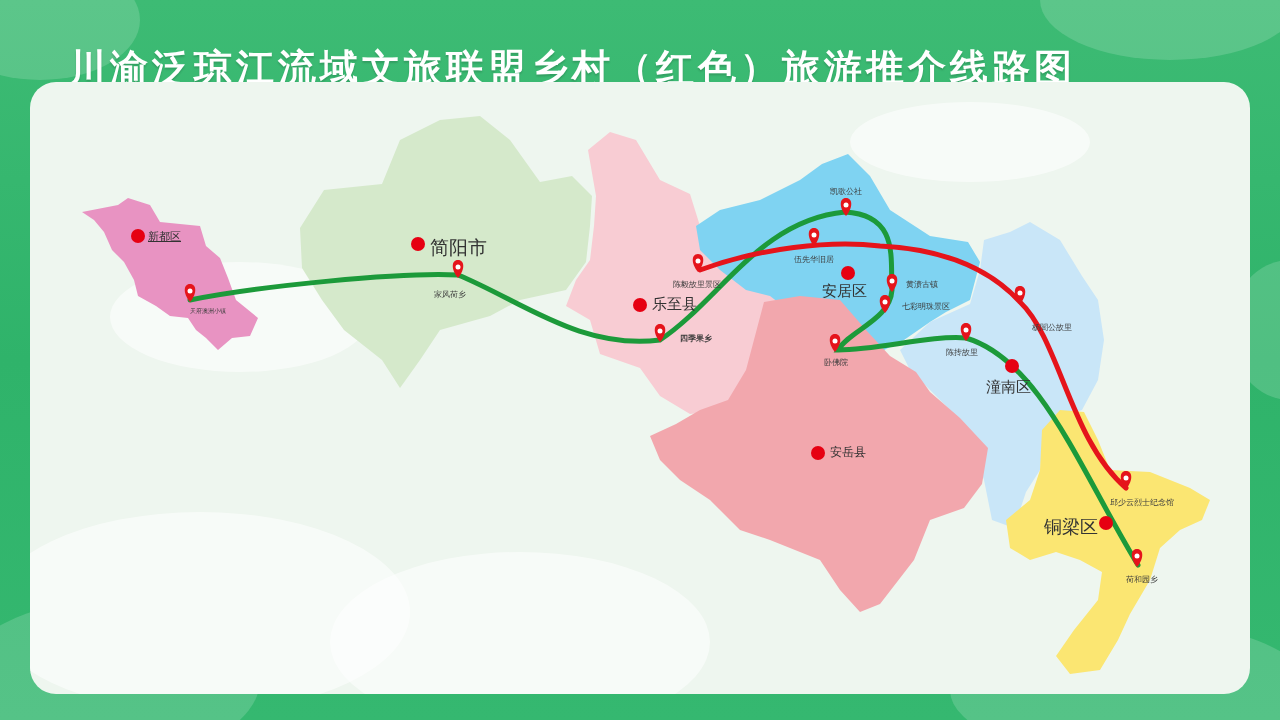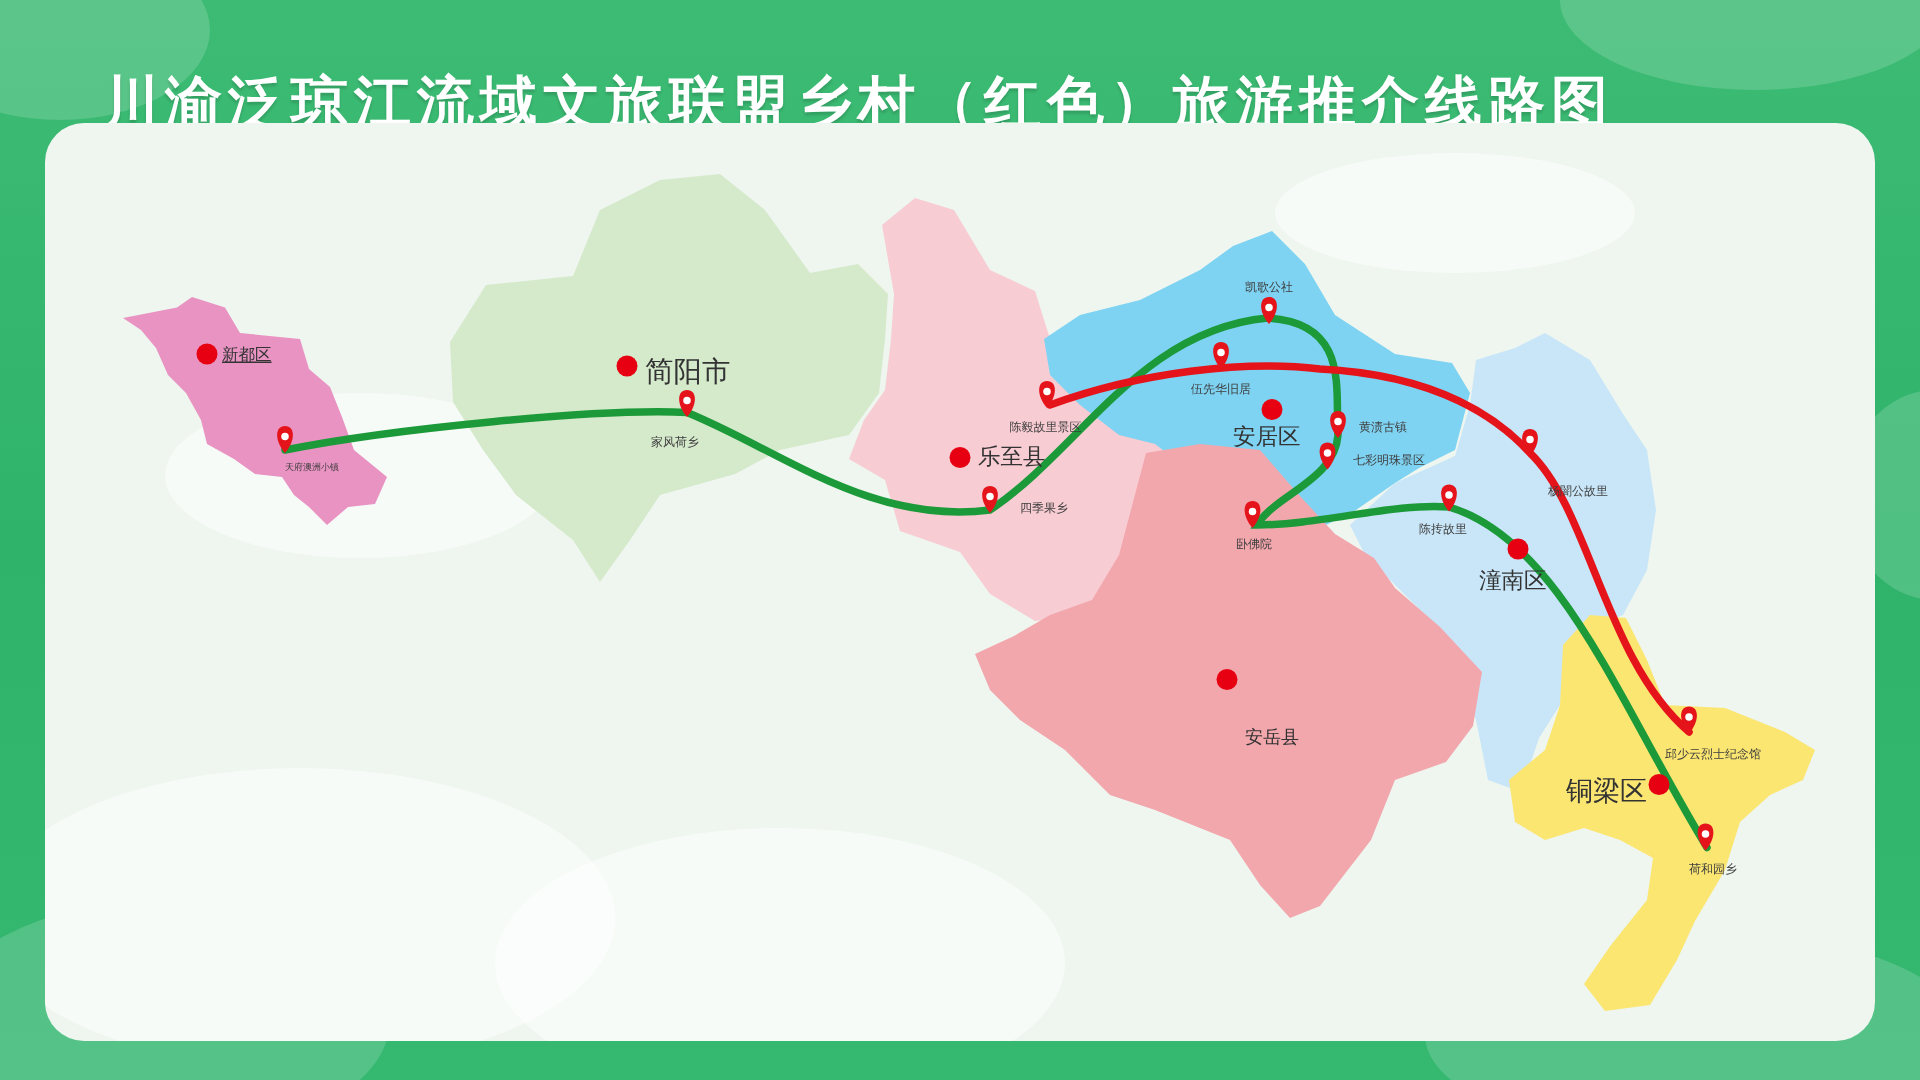--- a/index.html
+++ b/index.html
@@ -116,27 +116,27 @@
           <path d="M0,8 C-7,0 -7,-10 0,-10 C7,-10 7,0 0,8 Z" fill="#e5141b"></path>
           <circle cx="0" cy="-3" r="2.5" fill="#fff"></circle>
         </g>
     </g>
   </svg>
 
   <span class="city" style="left:118px;top:147px;font-size:11px;text-decoration:underline;">新都区</span>
   <span class="city" style="left:400px;top:153px;font-size:19px;">简阳市</span>
   <span class="city" style="left:622px;top:213px;font-size:15px;">乐至县</span>
   <span class="city" style="left:792px;top:200px;font-size:15px;">安居区</span>
-  <span class="city" style="left:800px;top:362px;font-size:12px;margin-top:39px;">安岳县</span>
+  <span class="city" style="left:800px;top:362px;font-size:12px;">安岳县</span>
   <span class="city" style="left:956px;top:296px;font-size:15px;">潼南区</span>
   <span class="city" style="left:1014px;top:433px;font-size:18px;">铜梁区</span>
 
   <span class="lbl" style="left:178px;top:225px;font-size:6px;">天府澳洲小镇</span>
   <span class="lbl" style="left:420px;top:207px;">家风荷乡</span>
-  <span class="lbl" style="left:666px;top:251px;">四季果乡</span>
+  <span class="lbl" style="left:666px;top:251px;font-weight:bold;">四季果乡</span>
   <span class="lbl" style="left:667px;top:197px;">陈毅故里景区</span>
   <span class="lbl" style="left:816px;top:104px;">凯歌公社</span>
   <span class="lbl" style="left:784px;top:172px;">伍先华旧居</span>
   <span class="lbl" style="left:892px;top:197px;font-family:Liberation Serif, serif;">黄渍古镇</span>
   <span class="lbl" style="left:896px;top:219px;">七彩明珠景区</span>
   <span class="lbl" style="left:806px;top:275px;">卧佛院</span>
   <span class="lbl" style="left:932px;top:265px;">陈抟故里</span>
   <span class="lbl" style="left:1022px;top:213px;margin-top:27px;">杨闇公故里</span>
   <span class="lbl" style="left:1112px;top:415px;">邱少云烈士纪念馆</span>
   <span class="lbl" style="left:1112px;top:492px;">荷和园乡</span>

